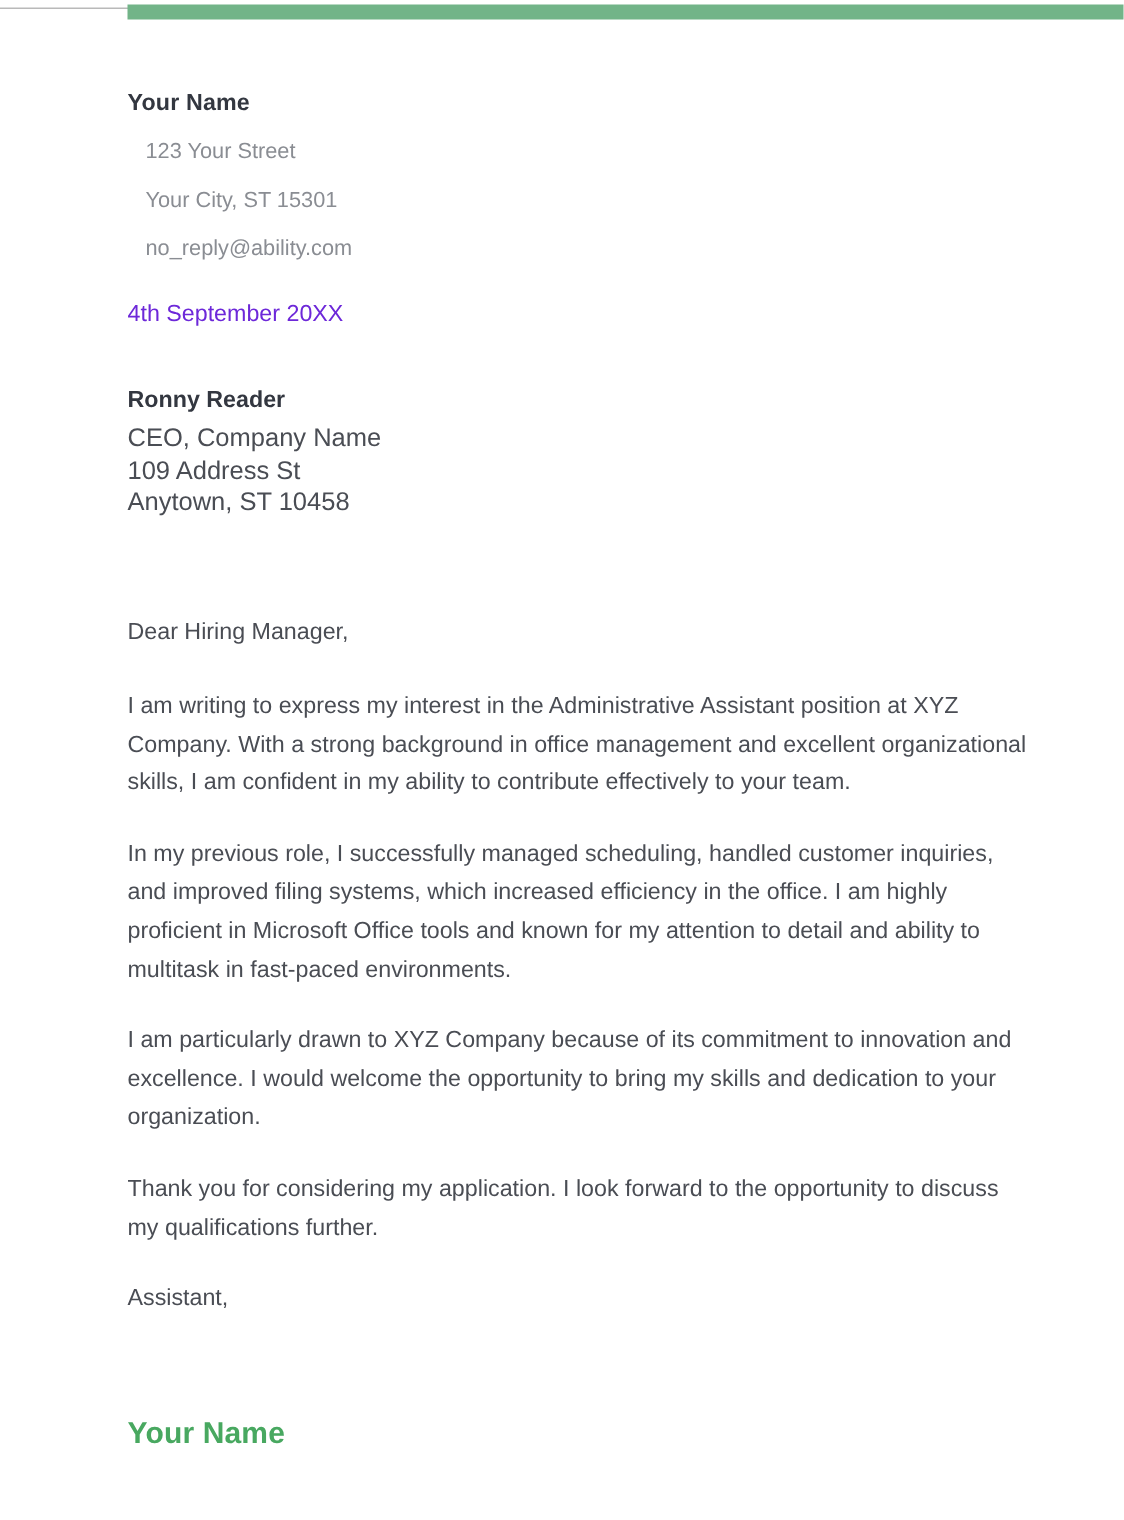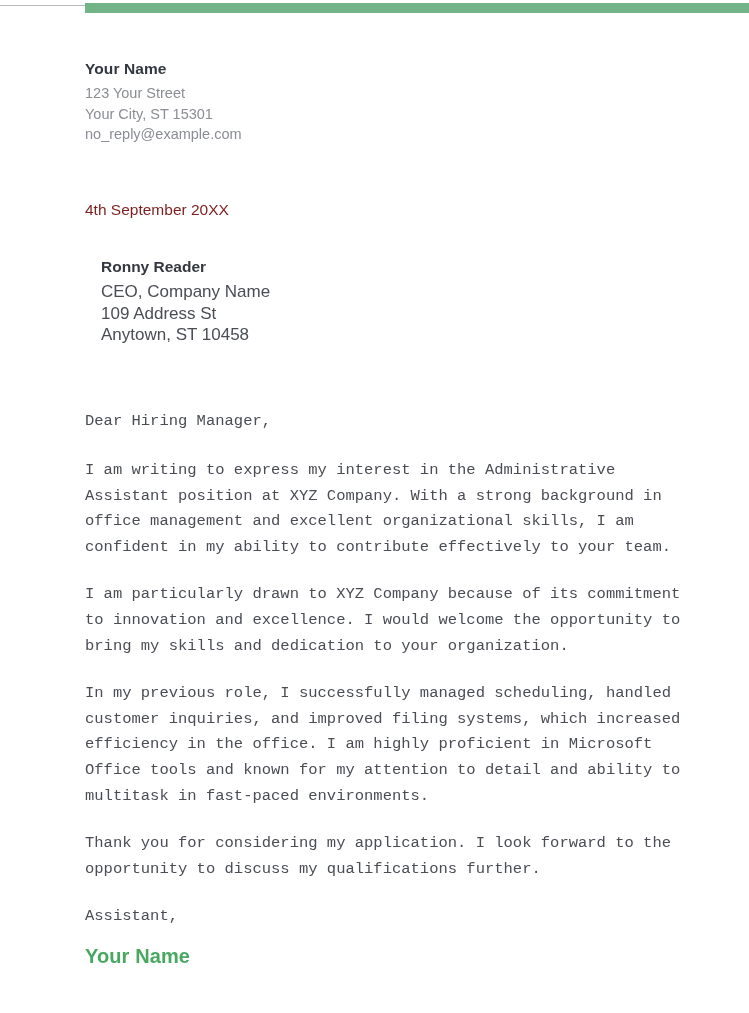--- a/index.html
+++ b/index.html
@@ -69,38 +69,38 @@
     color: #333740;
     letter-spacing: 0.1px;
     line-height: 20px;
     margin: 0 0 4px 0;
   }
   .sender-line {
     font-size: 14.5px;
     font-weight: normal;
     color: #8a8d93;
     line-height: 20.5px;
-    margin: 0;
+    margin: 12px;
   }
 
   
   .date-line {
     position: absolute;
     top: 199px;
     left: 0;
     font-size: 15.5px;
-    color: #7f1d1d;
+    color: #6d28d9;
     line-height: 22px;
   }
 
   
   .recipient-block {
     position: absolute;
     top: 256px;
-    left: 16px;
+    left: 0;
     width: 605px;
   }
   .recipient-name {
     font-size: 15.5px;
     font-weight: bold;
     color: #333740;
     line-height: 22px;
     margin: 0 0 3px 0;
   }
   .recipient-line {
@@ -109,21 +109,20 @@
     line-height: 21.5px;
     margin: 0;
   }
 
   
   .letter-body {
     position: absolute;
     top: 409px;
     left: 0;
     width: 605px;
-    font-family: Liberation Mono, monospace;
   }
   .salutation {
     font-size: 15.5px;
     color: #4a4d54;
     line-height: 25px;
     margin: 0 0 24px 0;
   }
   .para {
     font-size: 15.5px;
     color: #4a4d54;
@@ -158,37 +157,37 @@
   <div class="accent-bar"></div>
 </div>
 
 <div class="sheet">
   <div class="column">
 
     <div class="sender-block">
       <div class="sender-name">Your Name</div>
       <div class="sender-line">123 Your Street</div>
       <div class="sender-line">Your City, ST 15301</div>
-      <div class="sender-line">no_reply@example.com</div>
+      <div class="sender-line">no_reply@ability.com</div>
     </div>
 
     <div class="date-line">4th September 20XX</div>
 
     <div class="recipient-block">
       <div class="recipient-name">Ronny Reader</div>
       <div class="recipient-line">CEO, Company Name</div>
       <div class="recipient-line">109 Address St</div>
       <div class="recipient-line">Anytown, ST 10458</div>
     </div>
 
     <div class="letter-body">
       <p class="salutation">Dear Hiring Manager,</p>
       <p class="para">I am writing to express my interest in the Administrative Assistant position at XYZ Company. With a strong background in office management and excellent organizational skills, I am confident in my ability to contribute effectively to your team.</p>
+      <p class="para">In my previous role, I successfully managed scheduling, handled customer inquiries, and improved filing systems, which increased efficiency in the office. I am highly proficient in Microsoft Office tools and known for my attention to detail and ability to multitask in fast-paced environments.</p>
       <p class="para">I am particularly drawn to XYZ Company because of its commitment to innovation and excellence. I would welcome the opportunity to bring my skills and dedication to your organization.</p>
-      <p class="para">In my previous role, I successfully managed scheduling, handled customer inquiries, and improved filing systems, which increased efficiency in the office. I am highly proficient in Microsoft Office tools and known for my attention to detail and ability to multitask in fast-paced environments.</p>
       <p class="para">Thank you for considering my application. I look forward to the opportunity to discuss my qualifications further.</p>
       <p class="closing">Assistant,</p>
     </div>
 
   </div>
 
   <div class="signature-name">Your Name</div>
 </div>
 
 </body></html>

